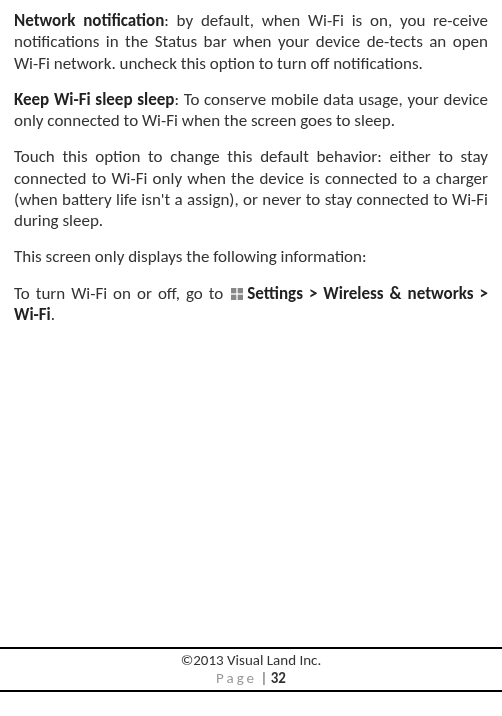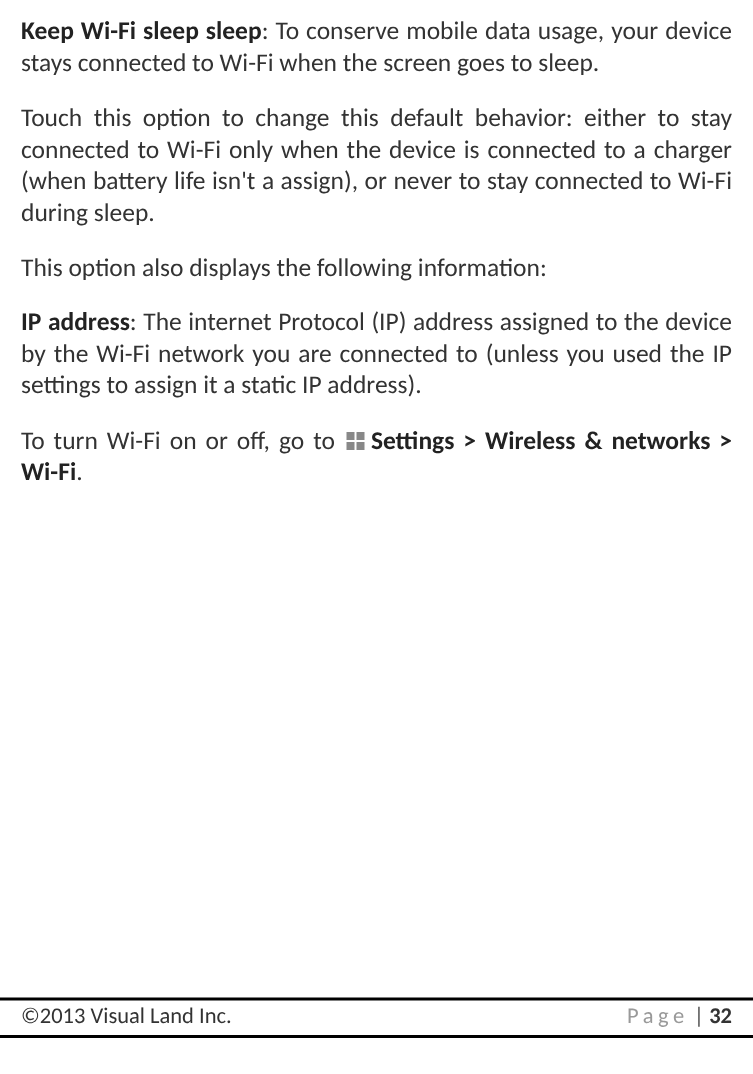--- a/index.html
+++ b/index.html
@@ -42,20 +42,21 @@
       left: 0;
       right: 0;
       padding: 2px 14px;
       background: #fff;
       border-top: 2px solid #000;
       border-bottom: 2px solid #000;
       display: flex;
       justify-content: space-between;
       align-items: center;
       font-size: 15px;
+      flex-direction: column;
     }
     .footer-left {
       color: #333;
     }
     .footer-right {
       color: #999;
       letter-spacing: 3px;
       text-align: right;
     }
     .page-num {
@@ -66,37 +67,37 @@
     .pipe-sep {
       color: #555;
       letter-spacing: 0;
     }
   </style>
 </head>
 <body>
 
 <div class="content">
 
+  <p class="para">
+    <span class="bold">Network notification</span><span>: by default, when Wi-Fi is on, you re-ceive notifications in the Status bar when your device de-tects an open Wi-Fi network. uncheck this option to turn off notifications.</span>
+  </p>
 
   <p class="para">
-    <span class="bold">Keep Wi-Fi sleep sleep</span><span>: To conserve mobile data usage, your device stays connected to Wi-Fi when the screen goes to sleep.</span>
+    <span class="bold">Keep Wi-Fi sleep sleep</span><span>: To conserve mobile data usage, your device only connected to Wi-Fi when the screen goes to sleep.</span>
   </p>
 
   <p class="para">
     <span>Touch this option to change this default behavior: either to stay connected to Wi-Fi only when the device is connected to a charger (when battery life isn't a assign), or never to stay connected to Wi-Fi during sleep.</span>
   </p>
 
   <p class="para">
-    <span>This option also displays the following information:</span>
+    <span>This screen only displays the following information:</span>
   </p>
 
 
-  <p class="para">
-    <span class="bold">IP address</span><span>: The internet Protocol (IP) address assigned to the device by the Wi-Fi network you are connected to (unless you used the IP settings to assign it a static IP address).</span>
-  </p>
 
   <p class="para">
     <span>To turn Wi-Fi on or off, go to </span><span class="settings-icon"><svg viewBox="0 0 24 24" width="16" height="16">
           <rect x="3" y="3" width="8" height="8" fill="#888"></rect>
           <rect x="13" y="3" width="8" height="8" fill="#888"></rect>
           <rect x="3" y="13" width="8" height="8" fill="#888"></rect>
           <rect x="13" y="13" width="8" height="8" fill="#888"></rect>
         </svg></span><span class="bold">Settings &gt; Wireless &amp; networks &gt; Wi-Fi</span><span>.</span>
   </p>
 

